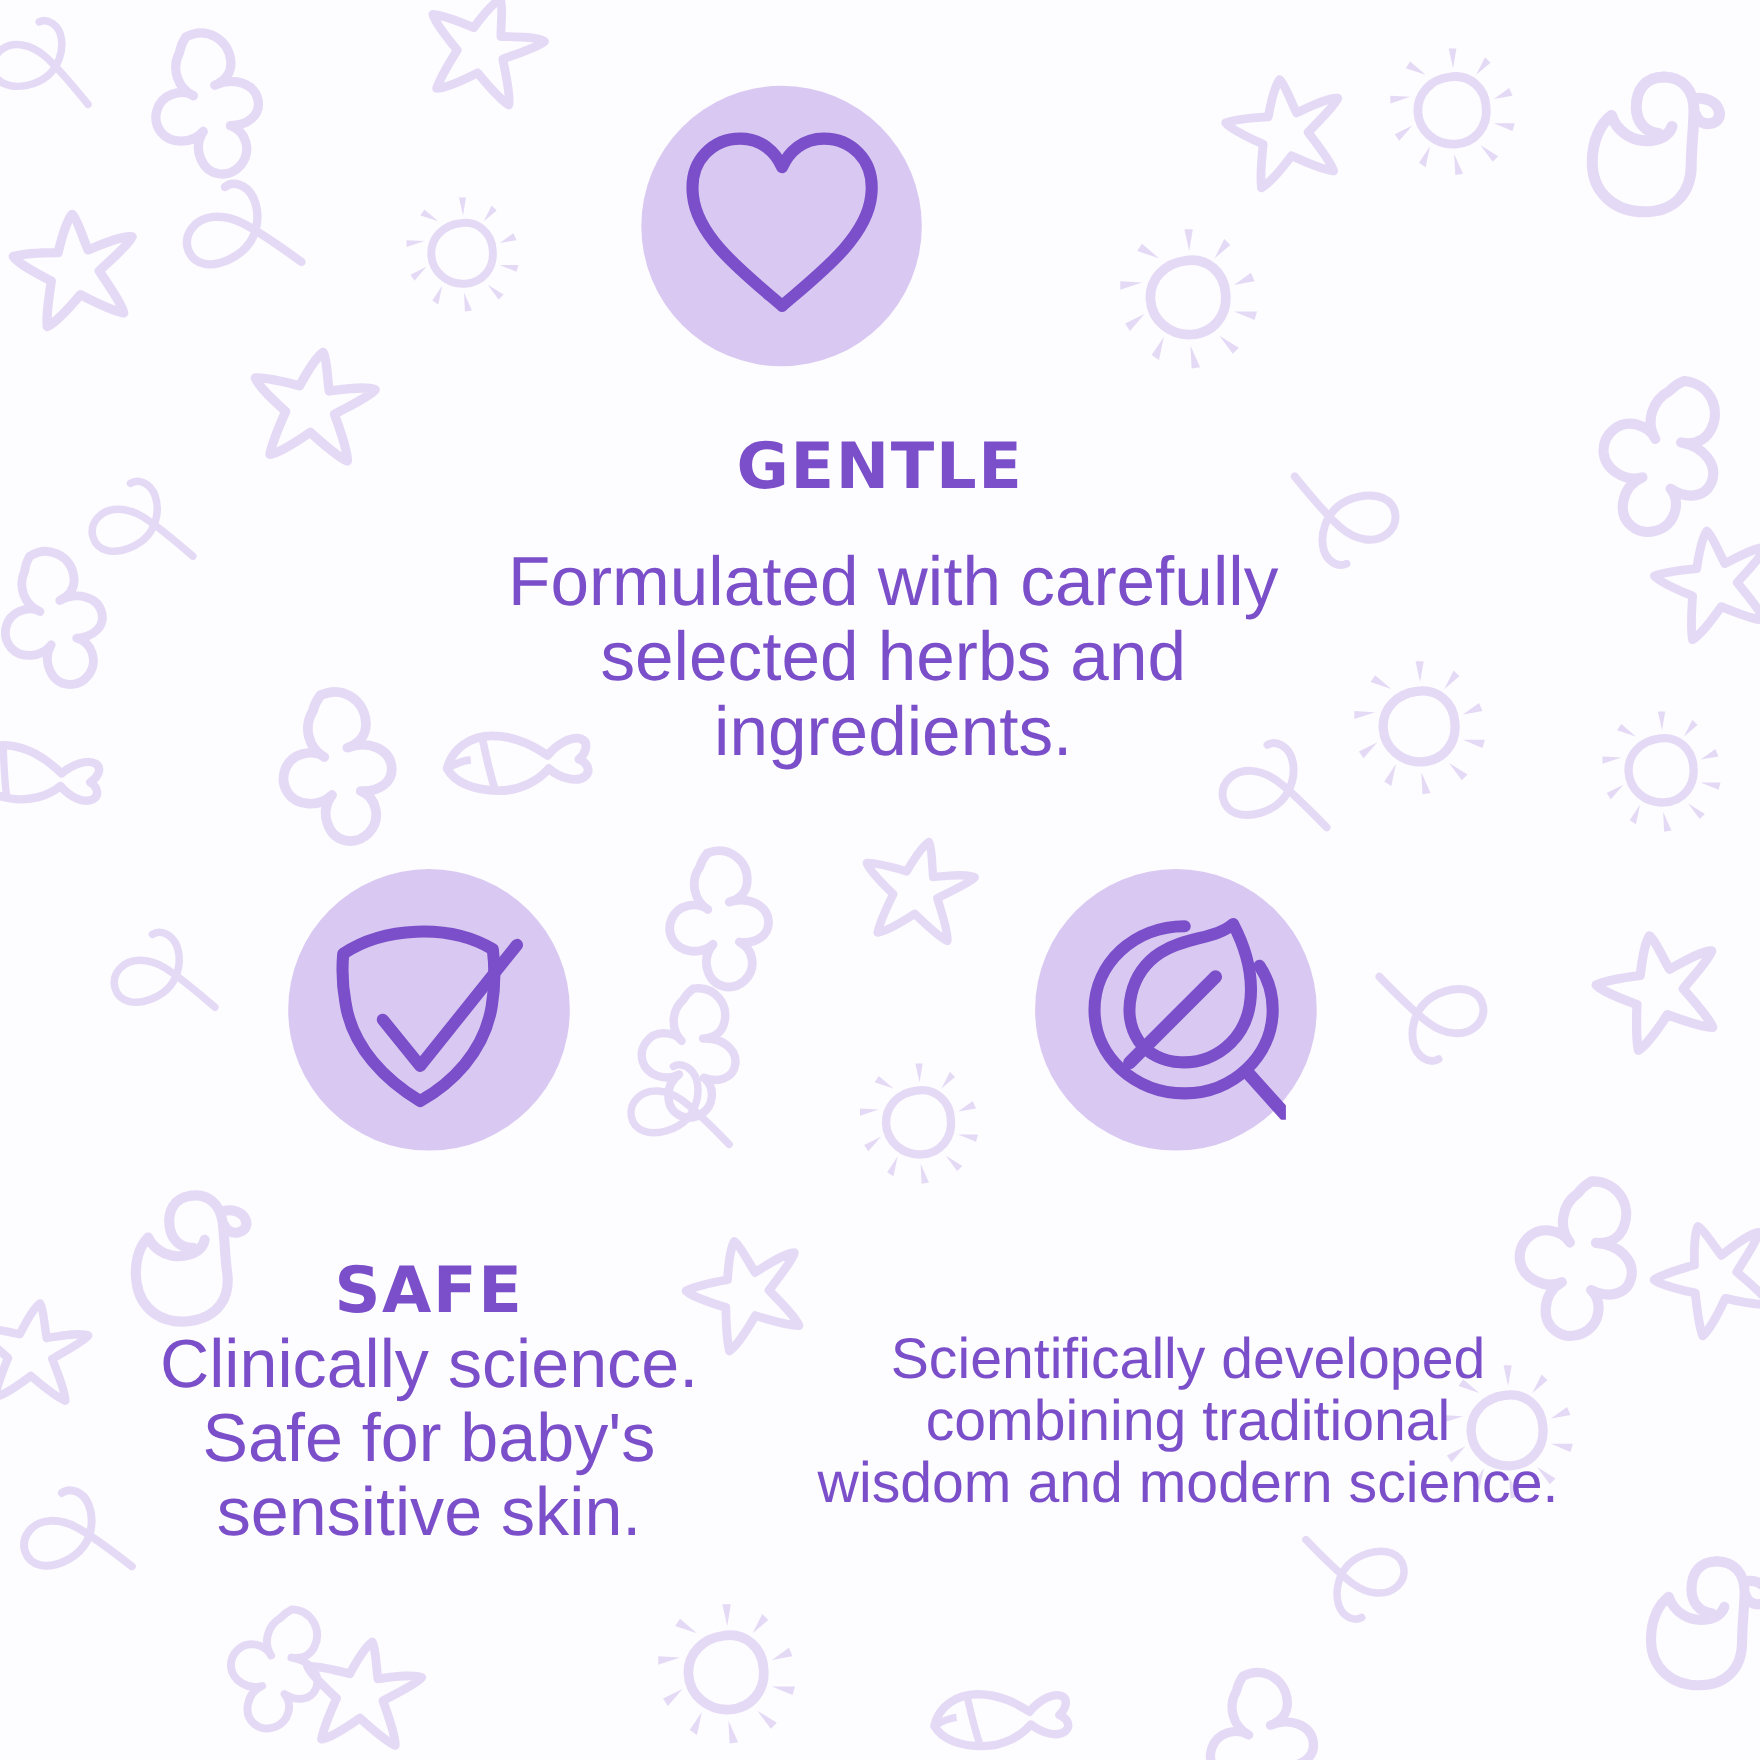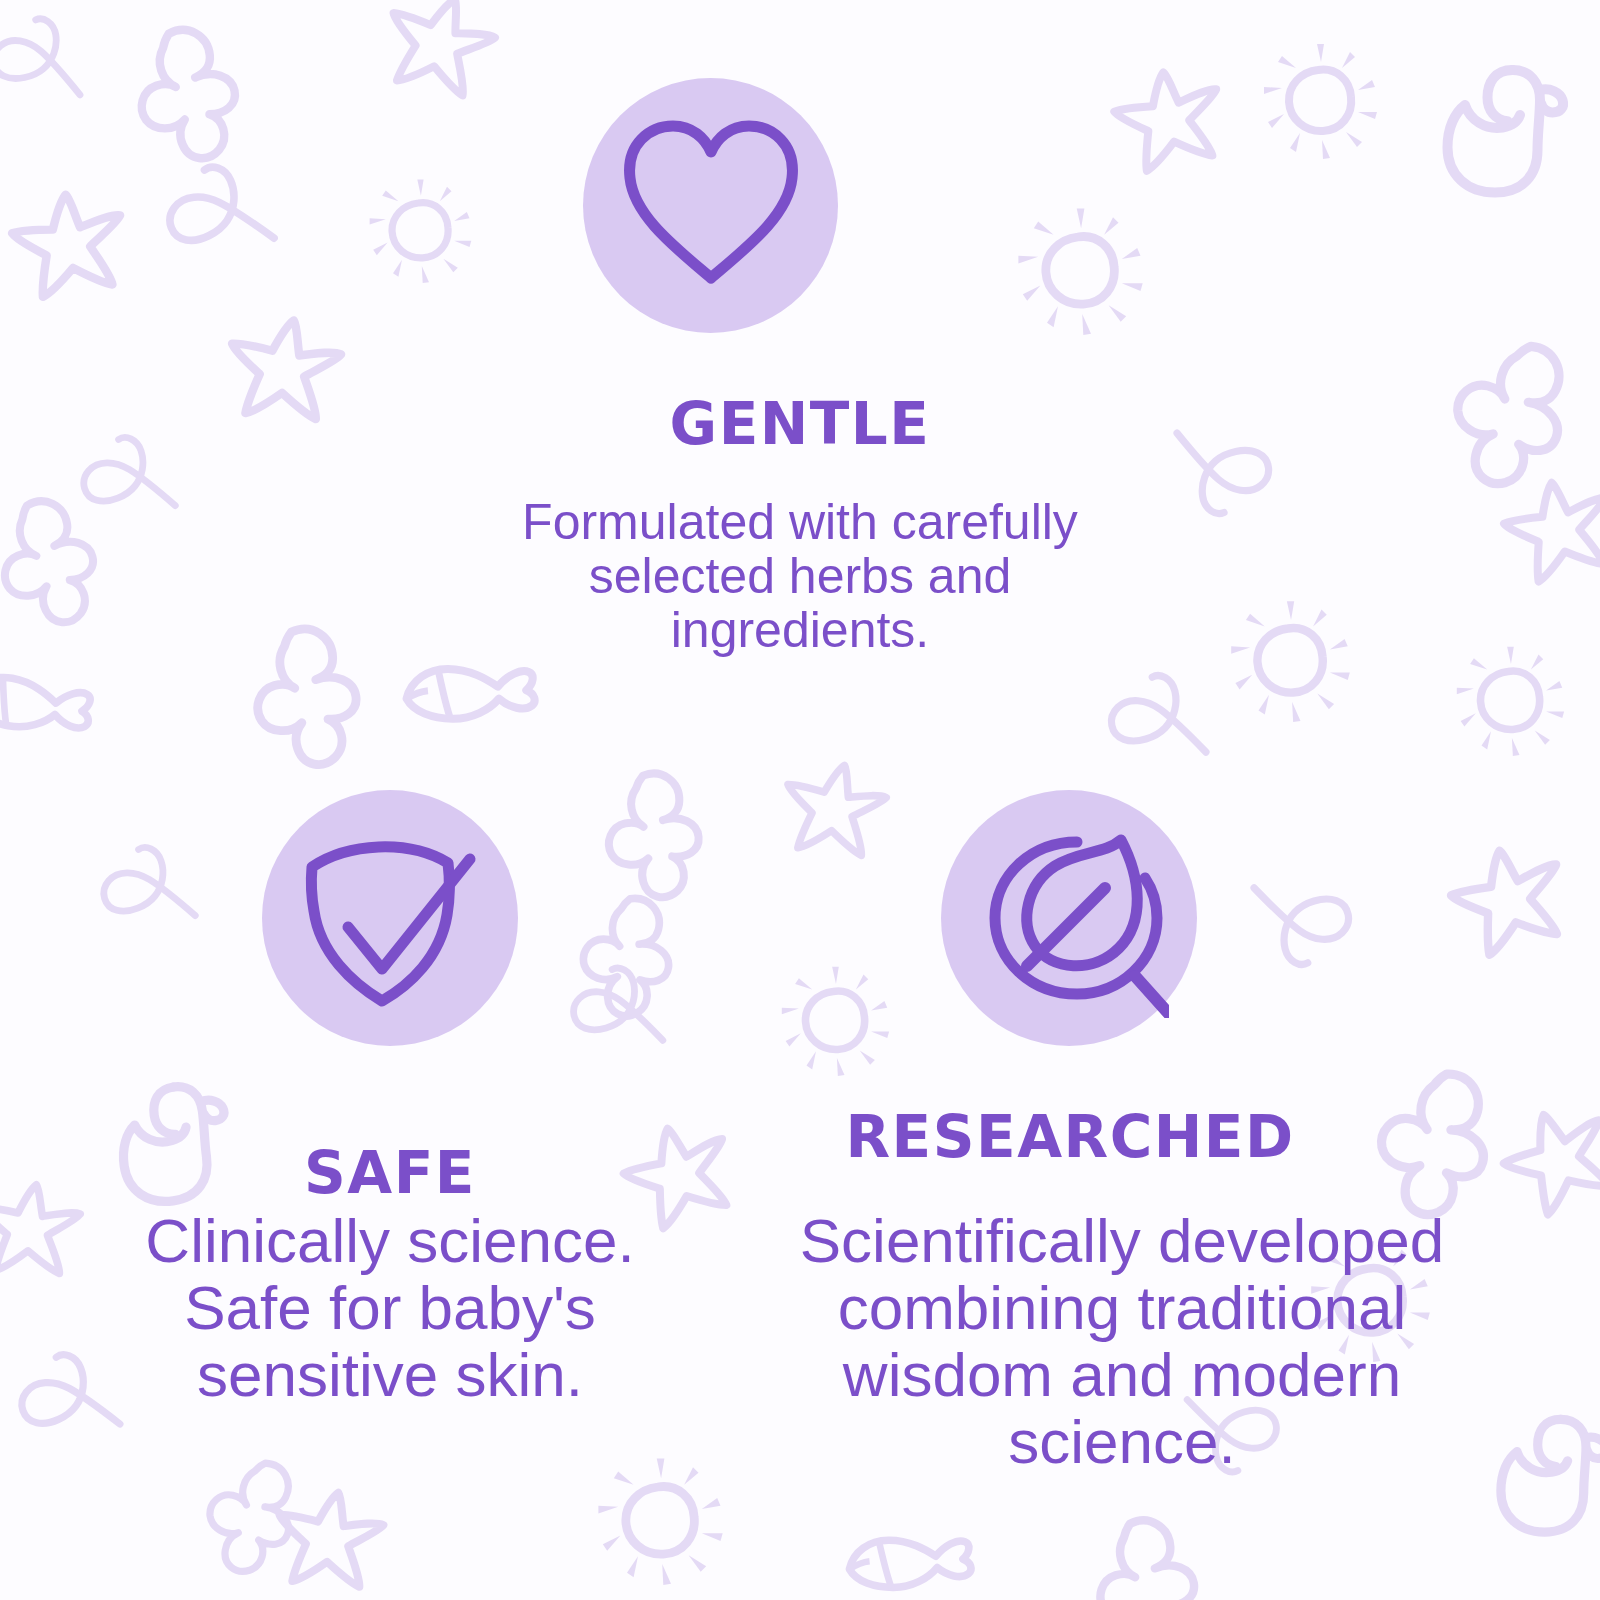--- a/index.html
+++ b/index.html
@@ -47,31 +47,31 @@
     font-family:"Liberation Sans Narrow","Liberation Sans",sans-serif;
     font-weight:400;
     color:#7b4fc9;
     line-height:1.08;
     transform-origin:center top;
   }
 
   
   #gentle-circle{left:583px;top:78px;width:255px;height:255px;}
   #gentle-title{left:0;right:0;top:395px;font-size:58px;}
-  #gentle-body{left:300px;width:1000px;top:495px;font-size:50px;}
+  #gentle-body{left:312px;width:1000px;top:495px;font-size:63px;}
 
   
   #safe-circle{left:262px;top:790px;width:256px;height:256px;}
   #safe-title{left:130px;width:520px;top:1144px;font-size:58px;}
   #safe-body{left:100px;width:580px;top:1208px;font-size:62px;}
 
   
   #researched-circle{left:941px;top:790px;width:256px;height:256px;}
   #researched-title{left:760px;width:620px;top:1108px;font-size:58px;}
-  #researched-body{left:732px;width:780px;top:1208px;font-size:62px;}
+  #researched-body{left:690px;width:780px;top:1208px;font-size:52px;}
 
   .nw{white-space:pre-line;}
 </style>
 </head>
 <body>
 
 <div id="stage">
 
   <svg id="bg-pattern" viewBox="0 0 1600 1600" xmlns="http://www.w3.org/2000/svg" aria-hidden="true">
     <defs>
@@ -227,19 +227,18 @@
         <path d="M 166 158 L 200 196" fill="none" stroke="#7b4fc9" stroke-width="12" stroke-linecap="round"></path>
 
         <path d="M 152 22 C 172 60 176 104 150 130
                  C 124 156 82 152 66 128
                  C 50 104 58 66 86 48 C 110 33 136 36 152 22 Z" fill="none" stroke="#7b4fc9" stroke-width="11" stroke-linejoin="round" stroke-linecap="round"></path>
 
         <path d="M 136 70 L 58 148" fill="none" stroke="#7b4fc9" stroke-width="12" stroke-linecap="round"></path>
       </svg>
     </div>
 
-    <div class="feature-title" id="researched-title">RESEARCHED</div>
     <div class="feature-body nw" id="researched-body">Scientifically developed
 combining traditional
 wisdom and modern science.</div>
 
   </div>
 </div>
 
 </body></html>

